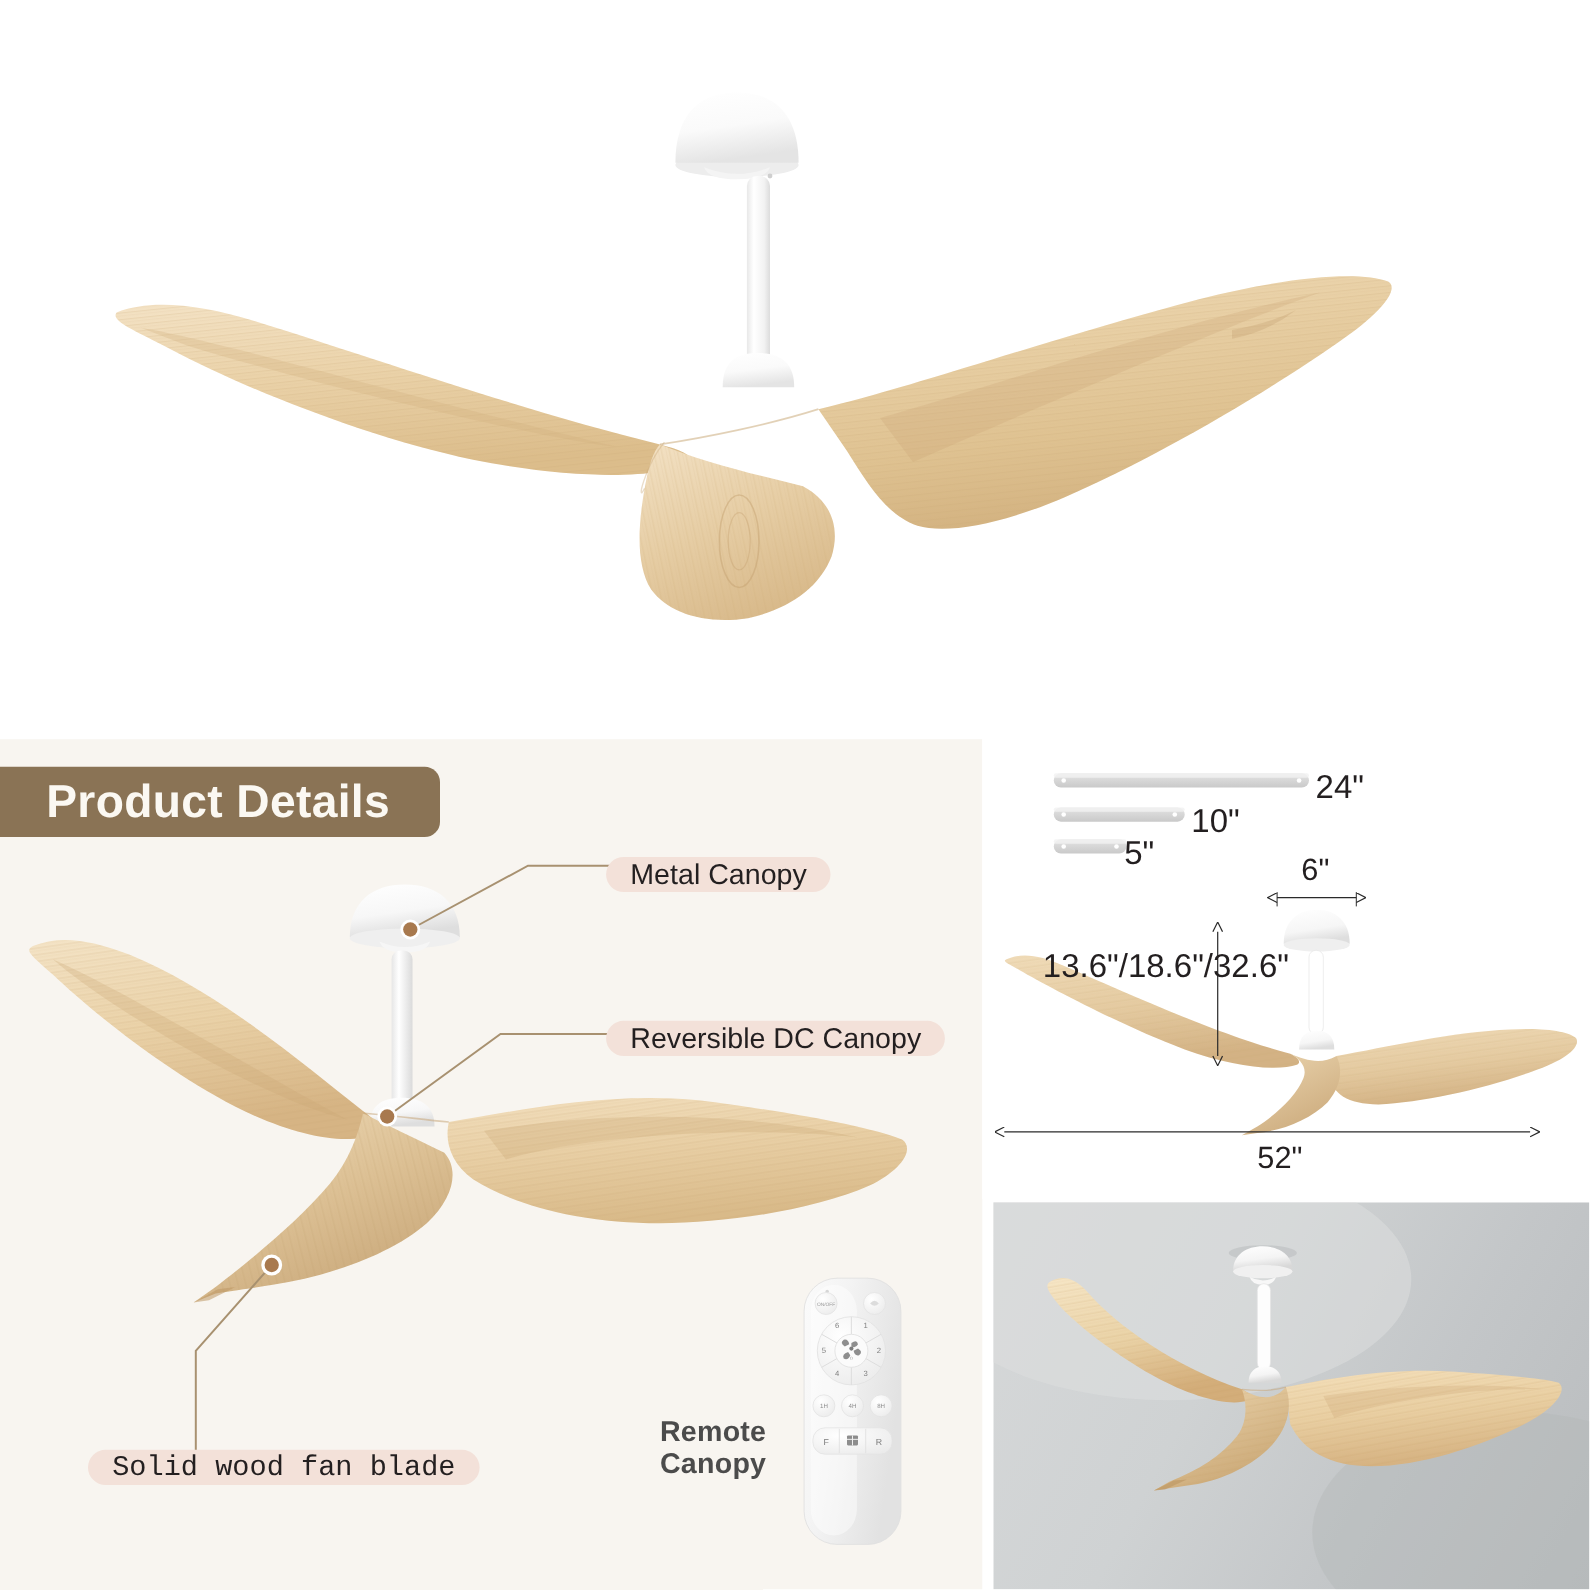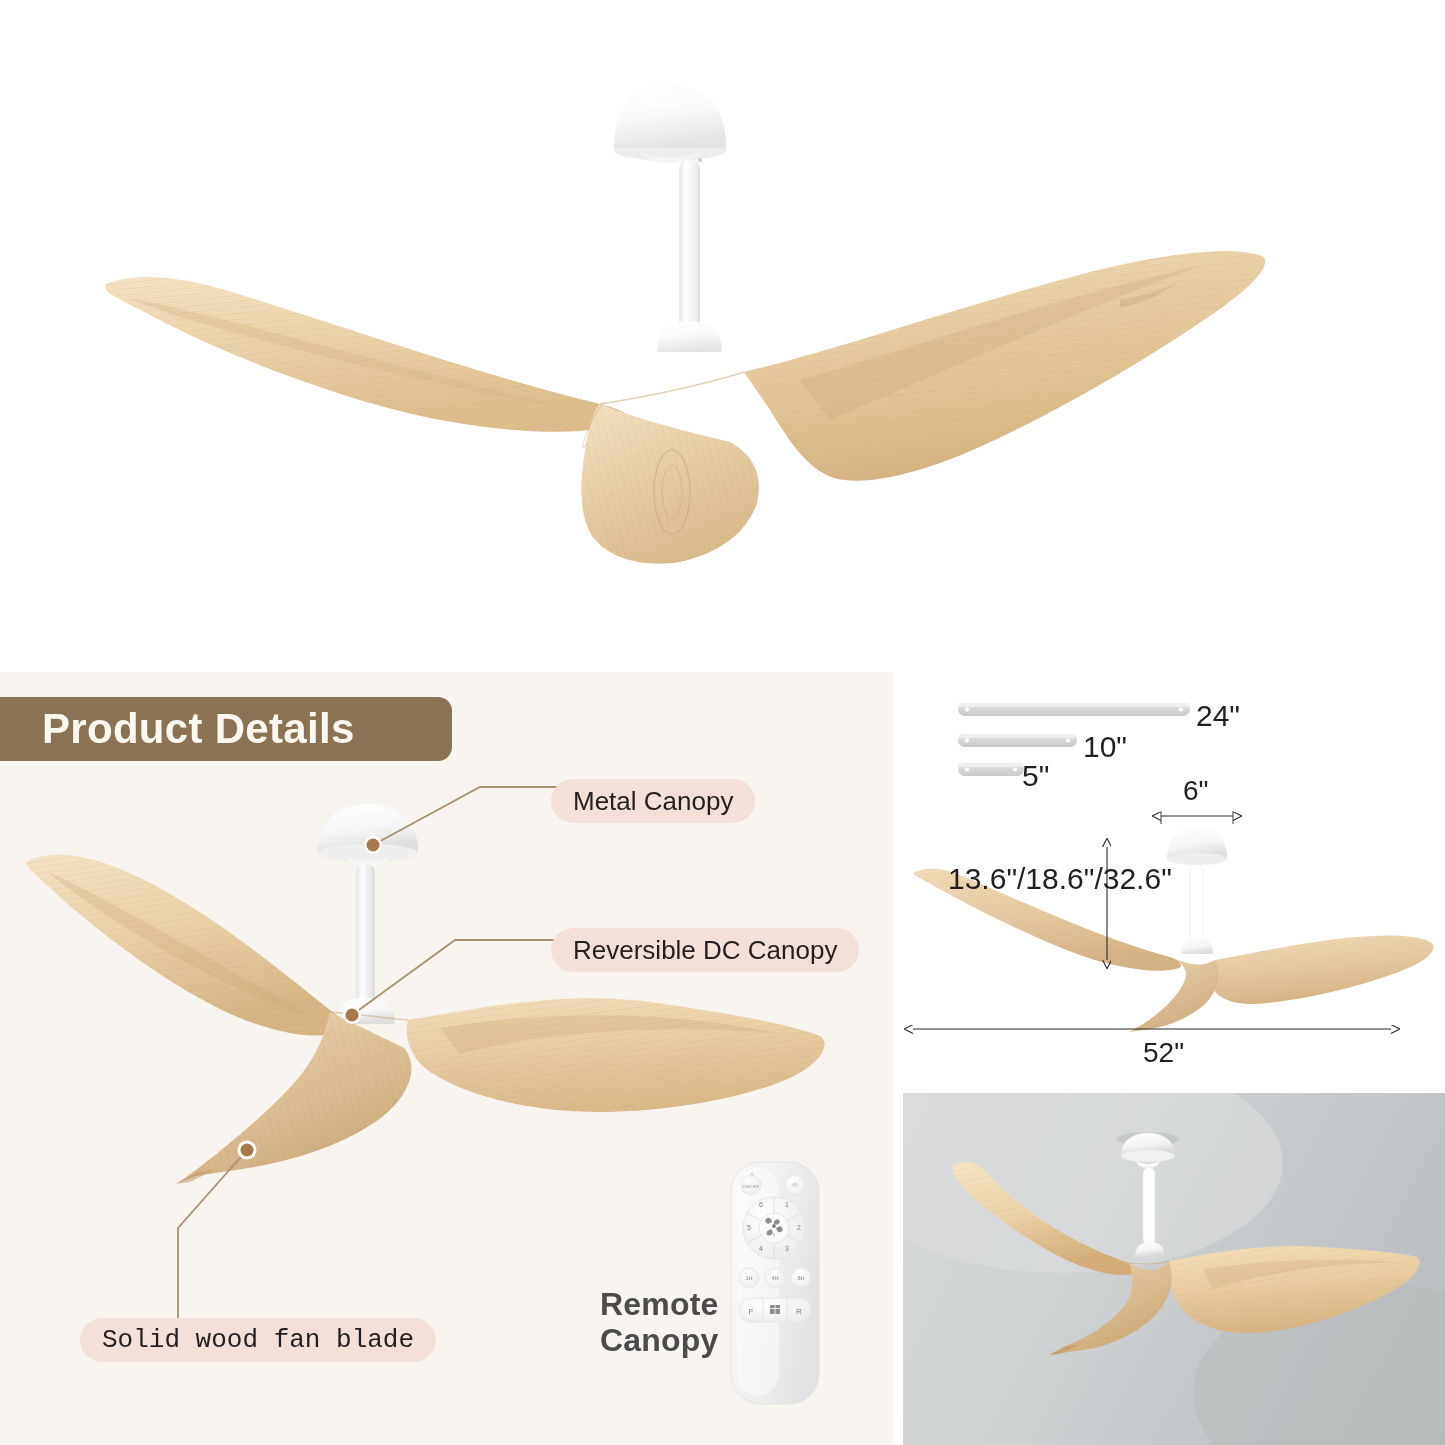--- a/index.html
+++ b/index.html
@@ -16,39 +16,39 @@
     position:absolute; left:0; top:0; width:1445px; height:660px;
     background:#ffffff;
   }
 
   
   #details {
     position:absolute; left:0; top:672px; width:893px; height:773px;
     background:#f8f5f0;
   }
   #detailsTitleWrap {
-    position:absolute; left:0; top:697px; width:452px; height:64px;
+    position:absolute; left:0; top:697px; width:400px; height:64px;
     background:#8a7355;
     border-top-right-radius:14px; border-bottom-right-radius:14px;
     display:flex; align-items:center;
   }
   #detailsTitle {
     color:#fbf8f2; font-size:42px; font-weight:bold; letter-spacing:.3px;
     padding-left:42px;
   }
 
   
   .pill {
     position:absolute;
     background:#f3e1d9;
     border-radius:22px;
     color:#231f20;
     font-size:26px;
     display:flex; align-items:center; justify-content:center;
-    padding:0 22px; height:44px;
+    padding:0 22px; height:32px;
     white-space:nowrap;
   }
   #pillCanopy { left:551px; top:779px; }
   #pillMotor  { left:551px; top:928px; }
   #pillBlade  { left:80px;  top:1318px;font-family:Liberation Mono, monospace; }
 
   
   #dims {
     position:absolute; left:893px; top:672px; width:552px; height:418px;
     background:#ffffff;
@@ -72,21 +72,21 @@
     background:#ffffff; overflow:hidden;
   }
   #photoInner {
     position:absolute; left:0; top:0; width:542px; height:352px;
     background:linear-gradient(118deg,#d6d8d9 0%,#cfd2d3 38%,#c3c6c8 68%,#b9bcbe 100%);
   }
 
   
   #remoteLabel {
     position:absolute; left:600px; top:1287px;
-    font-size:32px; font-weight:bold; color:#4b4b4b;
+    font-size:26px; font-weight:bold; color:#4b4b4b;
     line-height:1.12; letter-spacing:.2px;
   }
   svg { display:block; }
 </style>
 </head>
 <body>
 
 <div id="hero">
   <svg width="1445" height="660" viewBox="0 0 1445 660">
     <defs>

